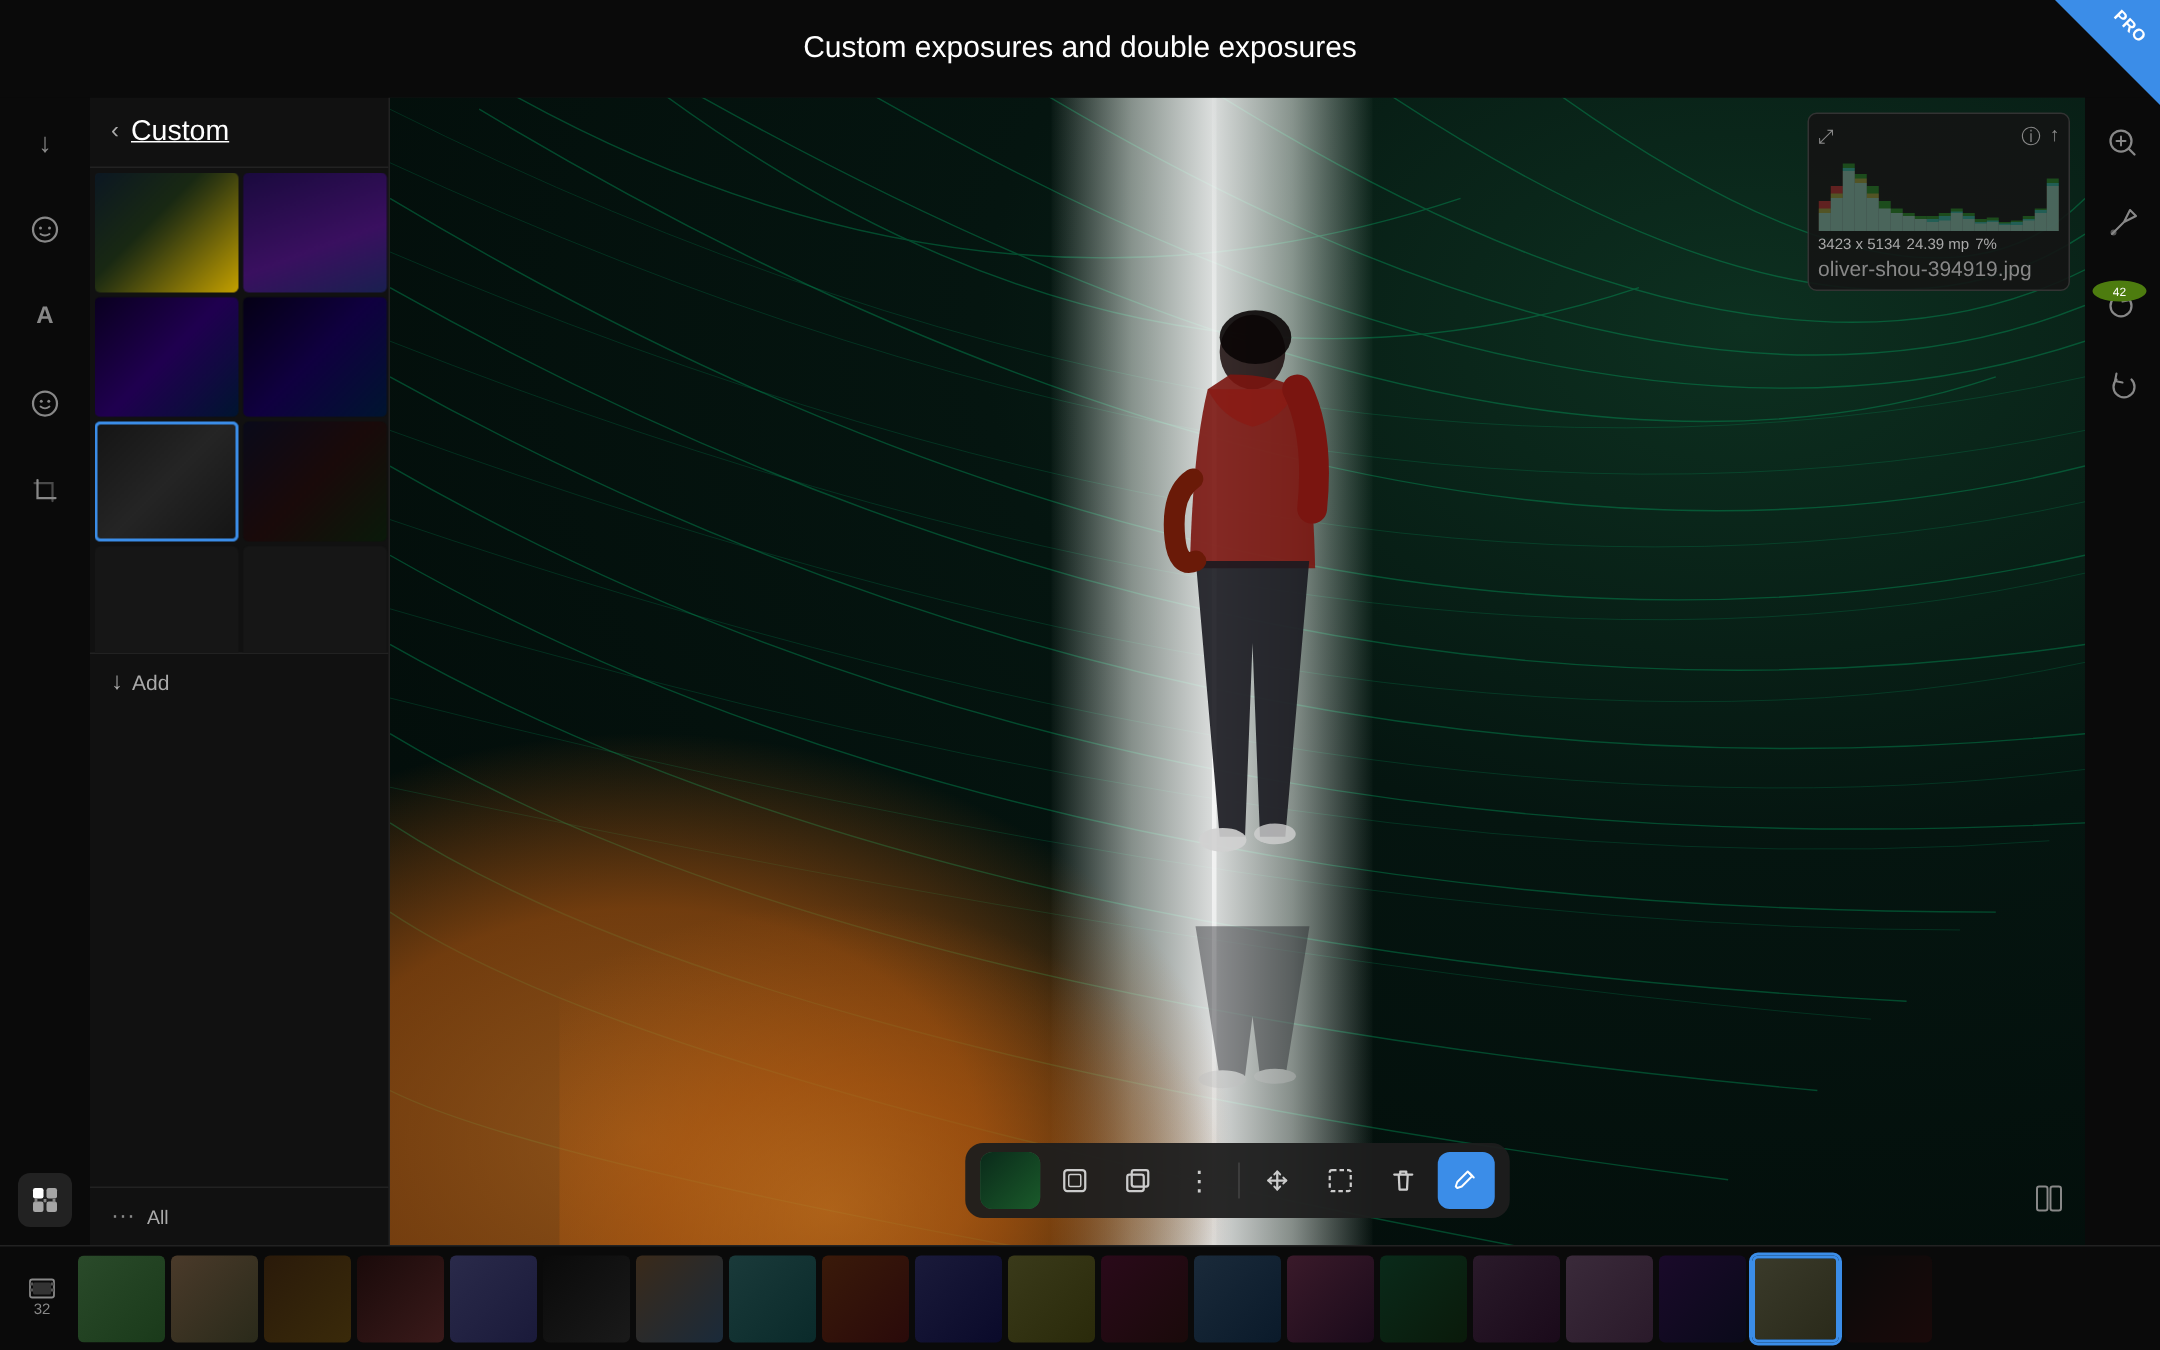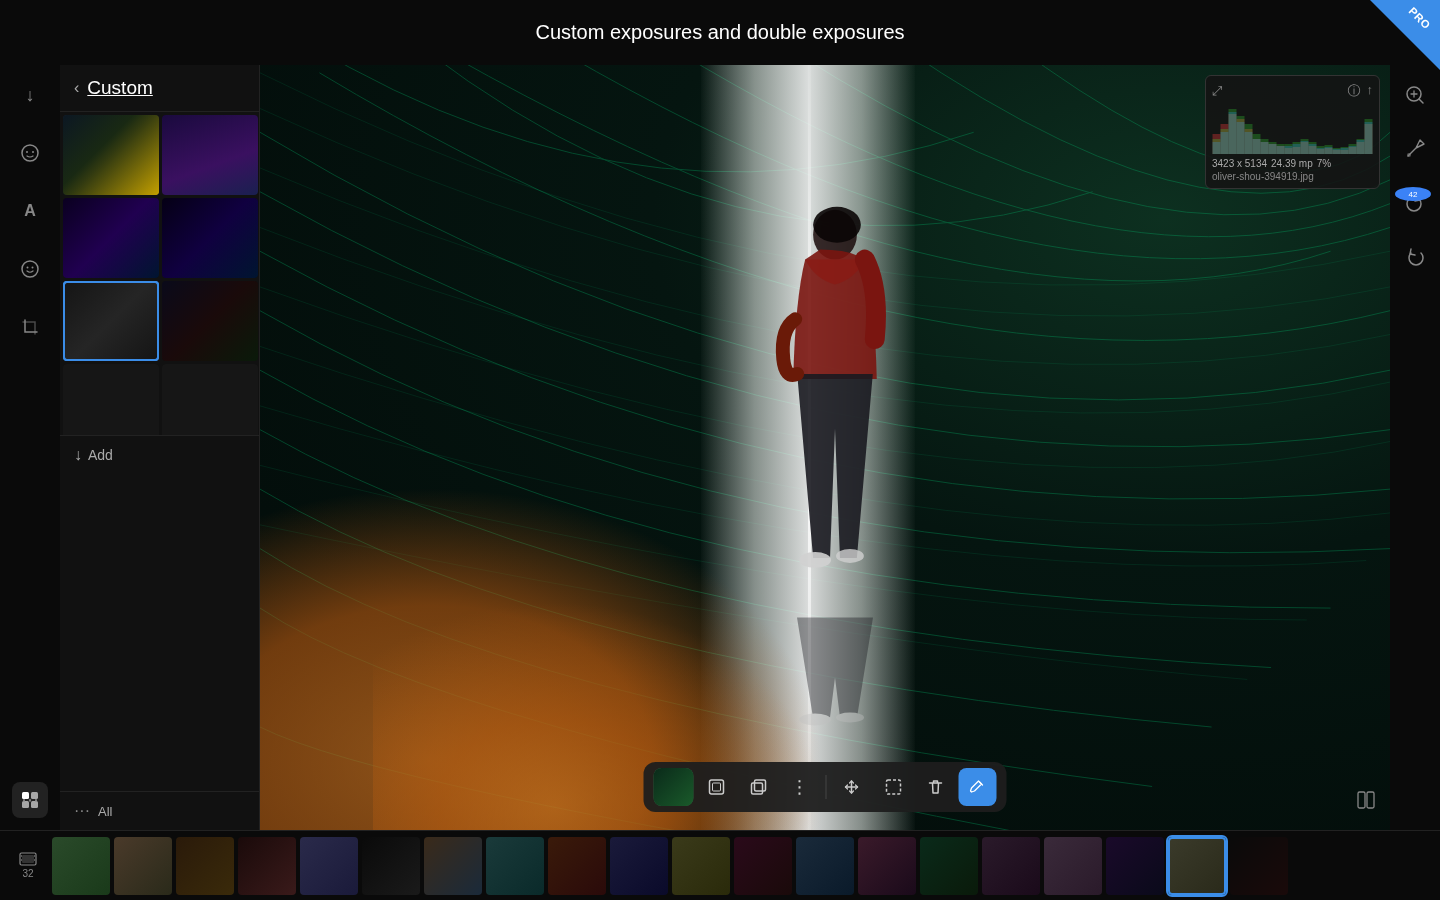--- a/index.html
+++ b/index.html
@@ -232,21 +232,21 @@
     }
     .histogram-info {
       font-size: 10px;
       color: #aaa;
       display: flex;
       align-items: flex-end;
       gap: 4px;
       flex-wrap: wrap;
     }
     .histogram-filename {
-      font-size: 10px;
+      font-size: 14px;
       color: #888;
       margin-top: 2px;
     }
 
     
     .bottom-toolbar {
       position: absolute;
       bottom: 18px;
       left: 50%;
       transform: translateX(-50%);
@@ -294,21 +294,21 @@
       justify-content: center;
       cursor: pointer;
       color: #888;
       font-size: 18px;
       position: relative;
     }
     .right-icon-btn .badge {
       position: absolute;
       top: 2px;
       right: 2px;
-      background: #3b82f6;
+      background: #4d7c0f;
       color: #fff;
       font-size: 8px;
       width: 36px;
       height: 14px;
       border-radius: 50%;
       display: flex;
       align-items: center;
       justify-content: center;
     }
 

